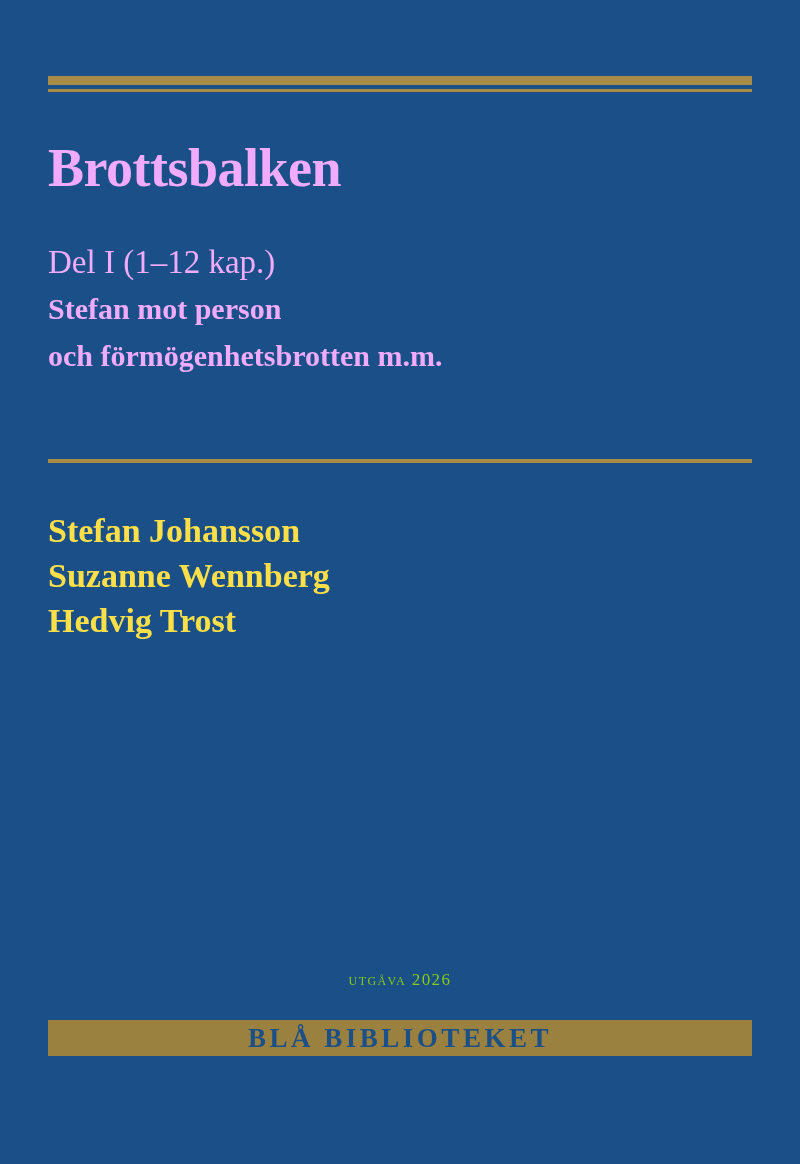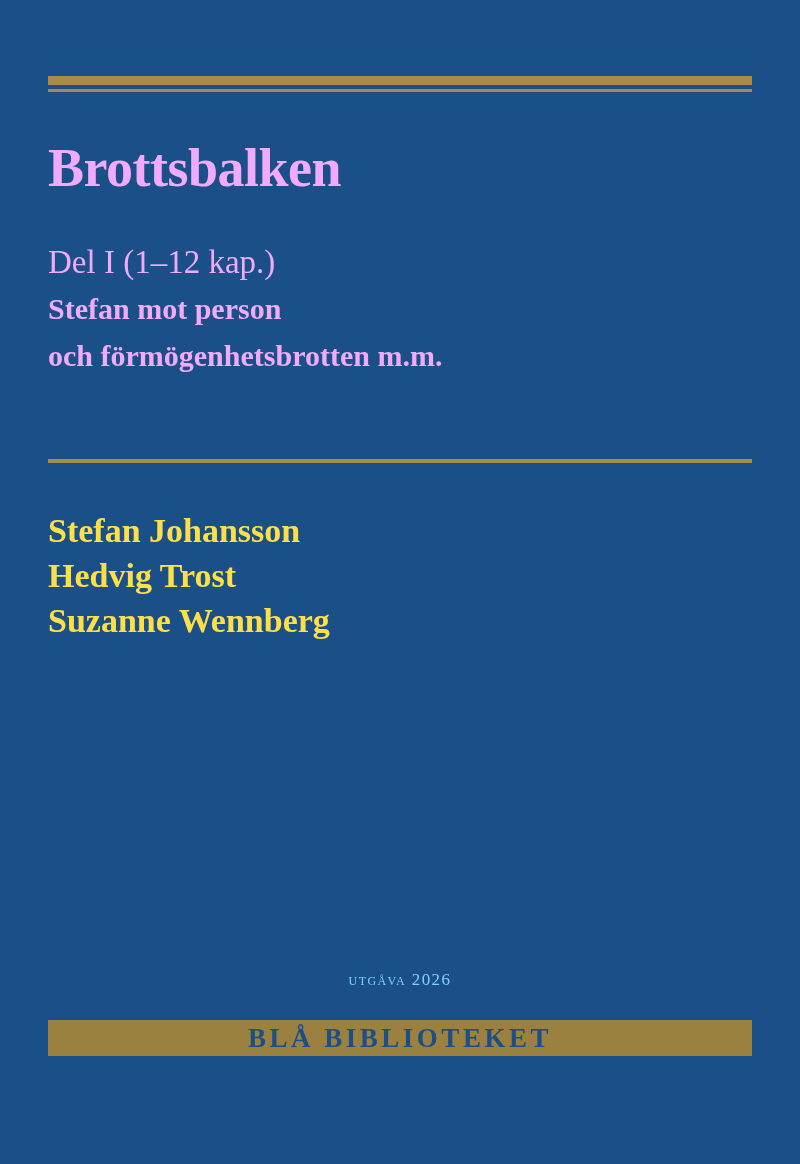--- a/index.html
+++ b/index.html
@@ -101,21 +101,21 @@
     margin: 0;
   }
 
   
   .edition {
     position: absolute;
     left: 0;
     right: 0;
     top: 970px;
     text-align: center;
-    color: #7dd3fc;
+    color: #84cc16;
     font-size: 17px;
     letter-spacing: 1.4px;
     font-variant: small-caps;
     text-transform: lowercase;
   }
 
   
   .publisher-band {
     position: absolute;
     left: 48px;
@@ -149,22 +149,22 @@
     <h1 class="main-title">Brottsbalken</h1>
     <p class="part-line">Del I (1–12 kap.)</p>
     <p class="part-desc">Stefan mot person</p>
     <p class="part-desc">och förmögenhetsbrotten m.m.</p>
   </div>
 
   <div class="mid-rule"></div>
 
   <div class="authors">
     <p class="author">Stefan Johansson</p>
+    <p class="author">Suzanne Wennberg</p>
     <p class="author">Hedvig Trost</p>
-    <p class="author">Suzanne Wennberg</p>
   </div>
 
   <div class="edition">UTGÅVA 2026</div>
 
   <div class="publisher-band">
     <span class="publisher-name">BLÅ BIBLIOTEKET</span>
   </div>
 
 </div>
 

